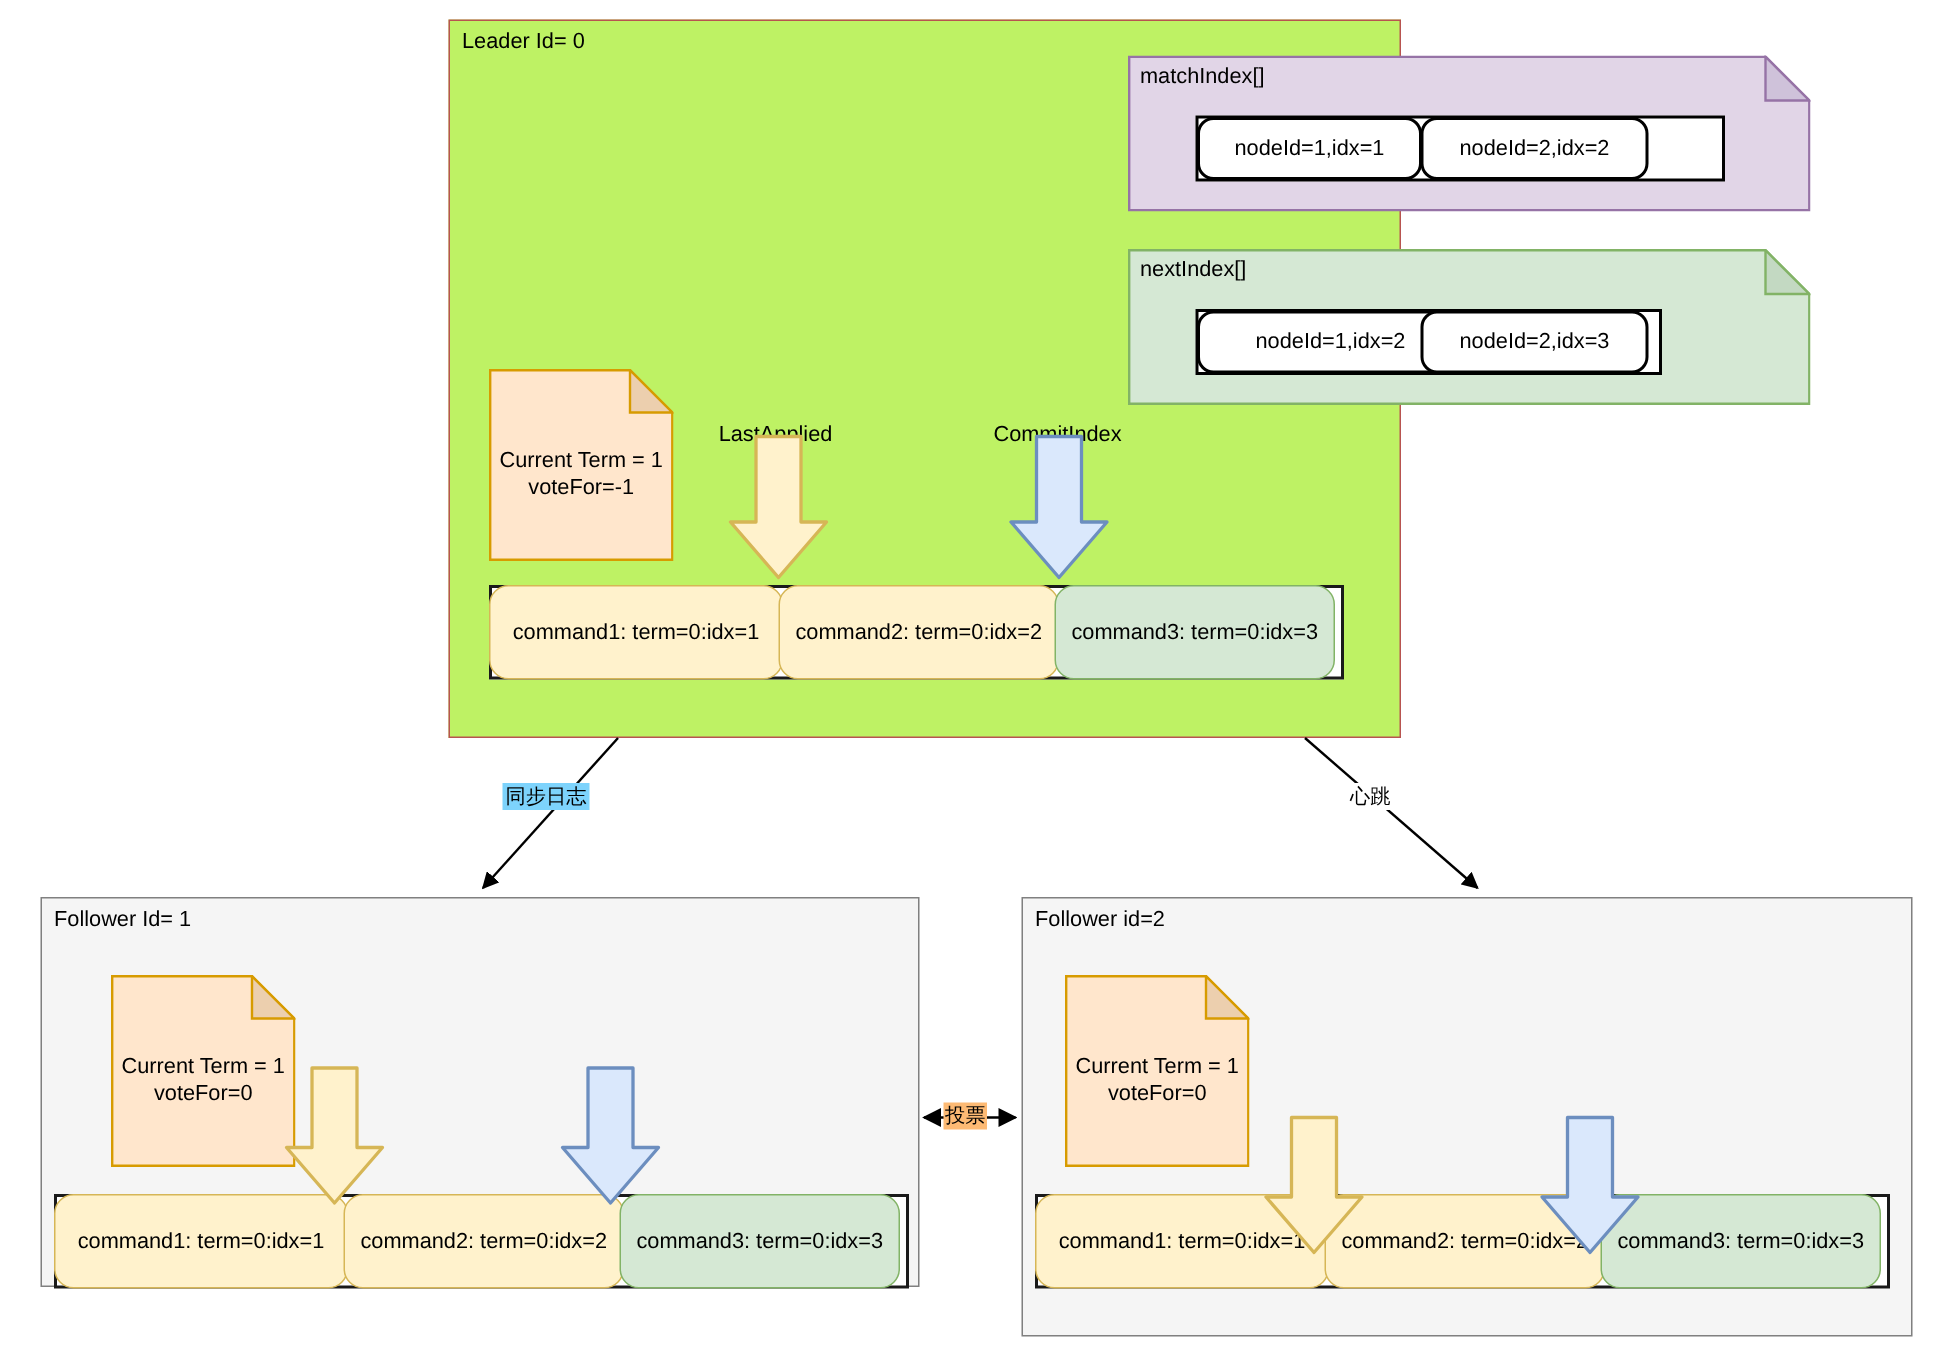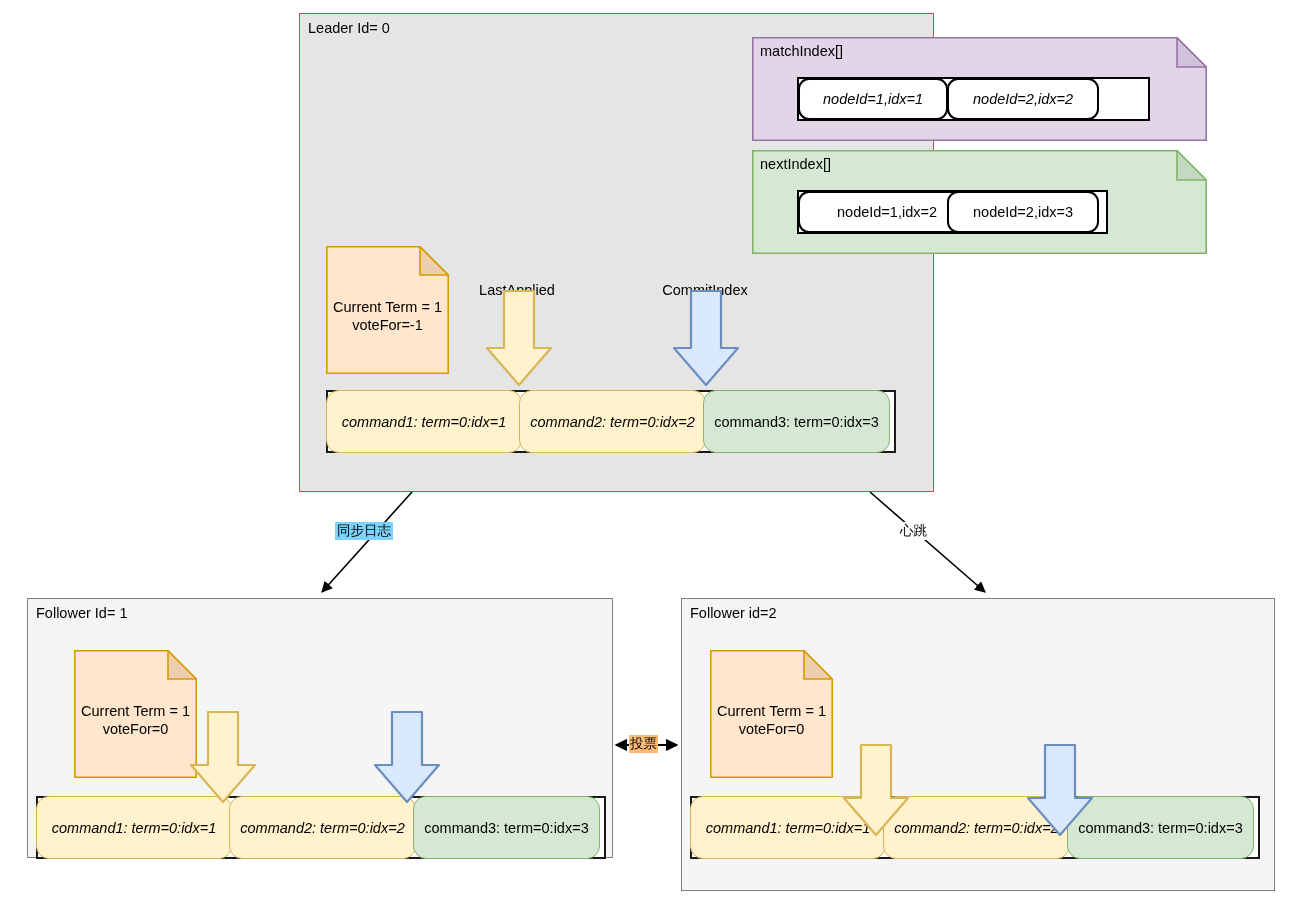--- a/index.html
+++ b/index.html
@@ -16,21 +16,21 @@
     width: 1304px;
     height: 912px;
     background: #ffffff;
     overflow: hidden;
   }
   .abs { position: absolute; }
 
   
   .leader-box {
     left: 299px; top: 13px; width: 635px; height: 479px;
-    background: #e5e5e5;
+    background: #bef264;
     border: 1.5px solid #b85450;
     box-sizing: border-box;
   }
   .follower-box {
     background: #f5f5f5;
     border: 1.5px solid #808080;
     box-sizing: border-box;
   }
   .follower1 { left: 27px;  top: 598px; width: 586px; height: 260px; }
   .follower2 { left: 681px; top: 598px; width: 594px; height: 293px; }
@@ -56,21 +56,21 @@
   .fold-panel .fp-label {
     position: absolute;
     left: 8px; top: 6px;
     font-size: 14.5px;
     color: #000;
     white-space: nowrap;
     z-index: 4;
   }
 
   .match-panel { left: 429px; top: 23px; width: 455px; height: 104px; }
-  .next-panel  { left: 429px; top: 136px; width: 455px; height: 104px; }
+  .next-panel  { left: 429px; top: 152px; width: 455px; height: 104px; }
 
   
   .idx-frame {
     position: absolute;
     background: #ffffff;
     border: 2px solid #000000;
     box-sizing: border-box;
   }
   .idx-cell {
     position: absolute;
@@ -117,21 +117,21 @@
     height: calc(100% + 4px);
     border-radius: 13px;
     box-sizing: border-box;
     display: flex;
     align-items: center;
     justify-content: center;
     font-size: 14.5px;
     color: #000;
     white-space: nowrap;
   }
-  .log-yellow { background: #fff2cc; border: 1.6px solid #d6b656; font-style: italic; }
+  .log-yellow { background: #fff2cc; border: 1.6px solid #d6b656; }
   .log-green  { background: #d5e8d4; border: 1.6px solid #82b366; }
 
   
   .ptr-label {
     position: absolute;
     font-size: 14.5px;
     color: #000;
     white-space: nowrap;
     text-align: center;
   }
@@ -170,21 +170,21 @@
 
   <div class="abs leader-box">
     <div class="container-title">Leader Id= 0</div>
 
     <div class="fold-panel match-panel">
       <svg class="fp-body" viewBox="0 0 455 104" preserveAspectRatio="none">
         <path d="M0.8,0.8 L425,0.8 L454.2,30 L454.2,103.2 L0.8,103.2 Z" fill="#e1d5e7" stroke="#9673a6" stroke-width="1.6"></path>
         <path d="M425,0.8 L454.2,30 L425,30 Z" fill="#cfc2da" stroke="#9673a6" stroke-width="1.6"></path>
       </svg>
       <div class="fp-label">matchIndex[]</div>
-      <div class="idx-frame" style="left:45px; top:40px; width:353px; height:44px;font-style:italic;">
+      <div class="idx-frame" style="left:45px; top:40px; width:353px; height:44px;">
         <div class="idx-cell" style="left:-1px; width:150px;">nodeId=1,idx=1</div>
         <div class="idx-cell" style="left:148px; width:152px;">nodeId=2,idx=2</div>
       </div>
     </div>
 
     <div class="fold-panel next-panel">
       <svg class="fp-body" viewBox="0 0 455 104" preserveAspectRatio="none">
         <path d="M0.8,0.8 L425,0.8 L454.2,30 L454.2,103.2 L0.8,103.2 Z" fill="#d5e8d4" stroke="#82b366" stroke-width="1.6"></path>
         <path d="M425,0.8 L454.2,30 L425,30 Z" fill="#c3d9c2" stroke="#82b366" stroke-width="1.6"></path>
       </svg>

